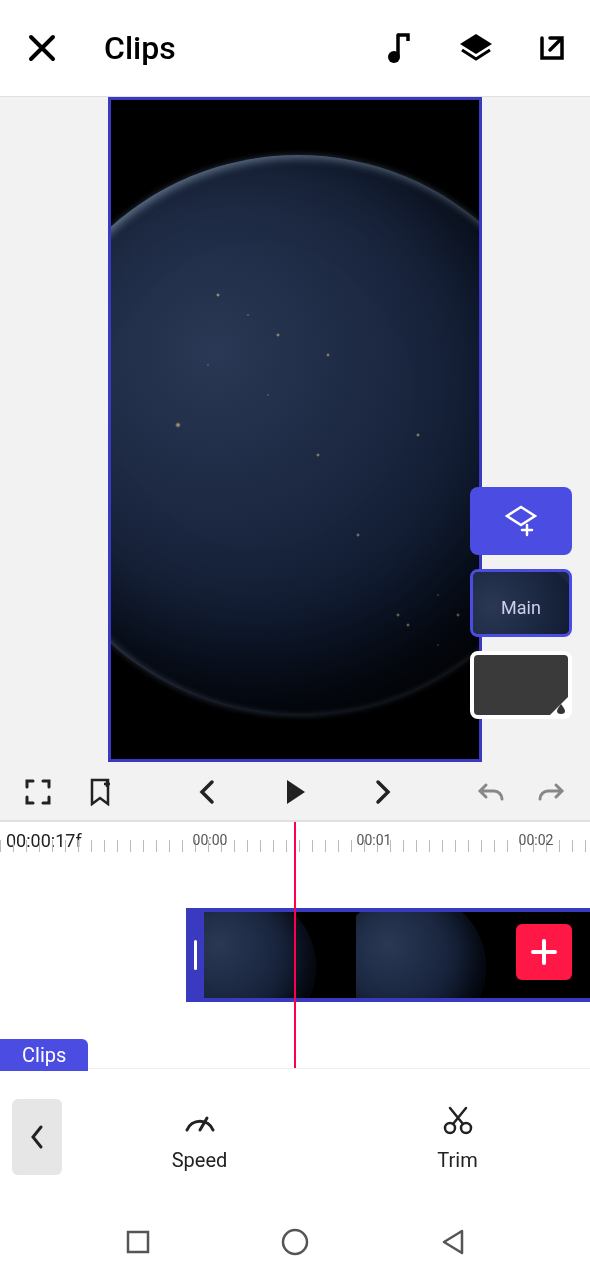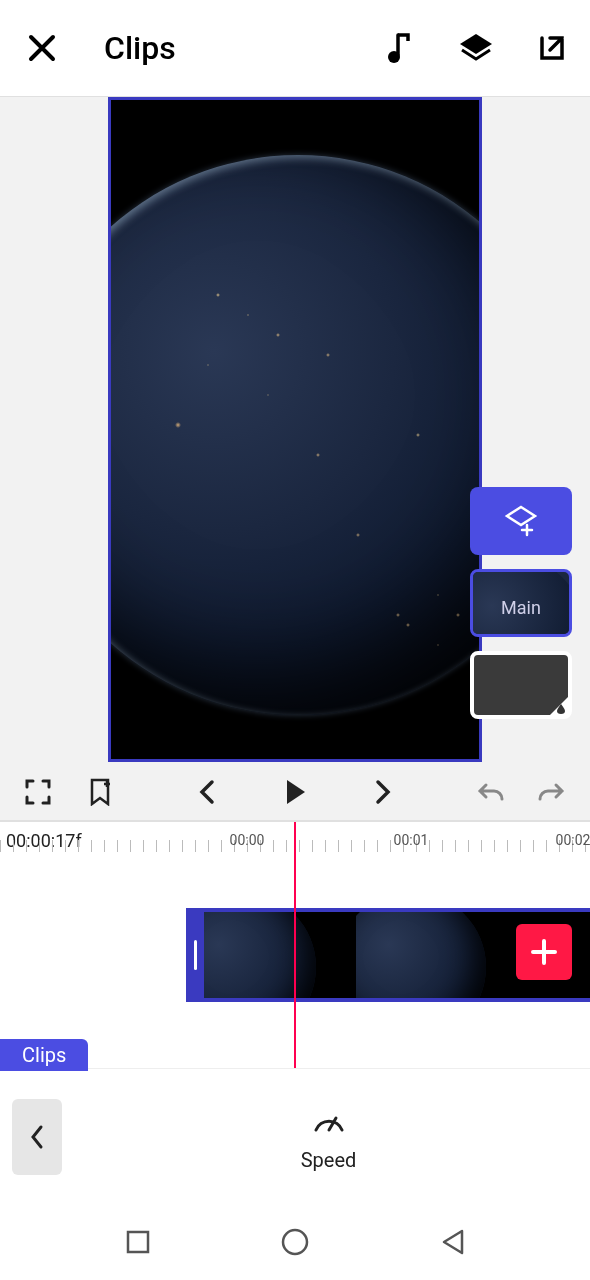--- a/index.html
+++ b/index.html
@@ -62,21 +62,21 @@
   .ctrl-left { display: flex; gap: 30px; }
   .ctrl-center { flex: 1; display: flex; justify-content: center; gap: 56px; align-items: center; }
   .ctrl-right { display: flex; gap: 30px; }
   .ctrl-btn { width: 32px; height: 32px; display: flex; align-items: center; justify-content: center; }
 
   
   .timeline-wrap { height: 248px; background: #fff; position: relative; border-top: 2px solid #e0e0e0; }
   .time-code { position: absolute; left: 6px; top: 8px; font-size: 18px; color: #222; }
   .ruler { position: absolute; top: 0; left: 0; right: 0; height: 30px; }
   .ruler-ticks { position:absolute; inset:0; background-image: repeating-linear-gradient(to right, #bbb 0 1px, transparent 1px 13px); top: 18px; height: 12px; }
-  .ruler-label { position: absolute; top: 10px; font-size: 14px; color: #555; transform: translateX(-50%); margin-left: 37px; }
+  .ruler-label { position: absolute; top: 10px; font-size: 14px; color: #555; transform: translateX(-50%); }
   .playhead { position: absolute; top: 0; bottom: 0; width: 2px; background: #ff0050; left: 294px; z-index: 30; }
   
   .track { position: absolute; top: 86px; left: 186px; right: 0; height: 94px; background: #000; border-top: 4px solid #3a3ac0; border-bottom: 4px solid #3a3ac0; overflow: hidden; }
   .track-handle { position: absolute; left: 186px; top: 86px; width: 18px; height: 94px; background: #3a3ac0; display: flex; align-items: center; justify-content: center; z-index: 5; }
   .track-handle::after { content:""; width: 3px; height: 30px; background: #fff; border-radius: 2px; }
   .thumb { display:inline-block; width:170px; height:86px; background:#000; position:relative; overflow:hidden; vertical-align: top; }
   .thumb .mini-earth { position:absolute; width:150px; height:150px; border-radius:50%; left:-20px; top:-20px; background: radial-gradient(circle at 35% 35%, #2a3855, #0f1a30 70%, #060b18); box-shadow: inset -10px -10px 30px rgba(0,0,0,0.9); }
   .add-clip { position: absolute; right: 18px; top: 102px; width: 56px; height: 56px; background: #ff1845; border-radius: 6px; display: flex; align-items: center; justify-content: center; z-index: 20; }
 
   
@@ -224,20 +224,30 @@
   </div>
   <div class="tool-item">
     <div class="tool-icon">
       <svg width="34" height="28" viewBox="0 0 34 28">
           <path d="M4 24 A14 14 0 0 1 30 24" stroke="#222" stroke-width="3" fill="none" stroke-linecap="round"></path>
           <path d="M17 24 L24 12" stroke="#222" stroke-width="3" stroke-linecap="round"></path>
         </svg>
     </div>
     <div class="tool-label">Speed</div>
   </div>
+  <div class="tool-item">
+    <div class="tool-icon">
+      <svg width="32" height="32" viewBox="0 0 32 32">
+          <circle cx="8" cy="24" r="5" stroke="#222" stroke-width="2.5" fill="none"></circle>
+          <circle cx="24" cy="24" r="5" stroke="#222" stroke-width="2.5" fill="none"></circle>
+          <path d="M11 20 L24 4 M21 20 L8 4" stroke="#222" stroke-width="2.5" stroke-linecap="round"></path>
+        </svg>
+    </div>
+    <div class="tool-label">Trim</div>
+  </div>
 </div>
 
 <div class="sysnav">
   <div class="sys-btn">
     <svg width="24" height="24" viewBox="0 0 24 24">
         <rect x="2" y="2" width="20" height="20" stroke="#555" stroke-width="2.5" fill="none"></rect>
       </svg>
   </div>
   <div class="sys-btn">
     <svg width="28" height="28" viewBox="0 0 28 28">

